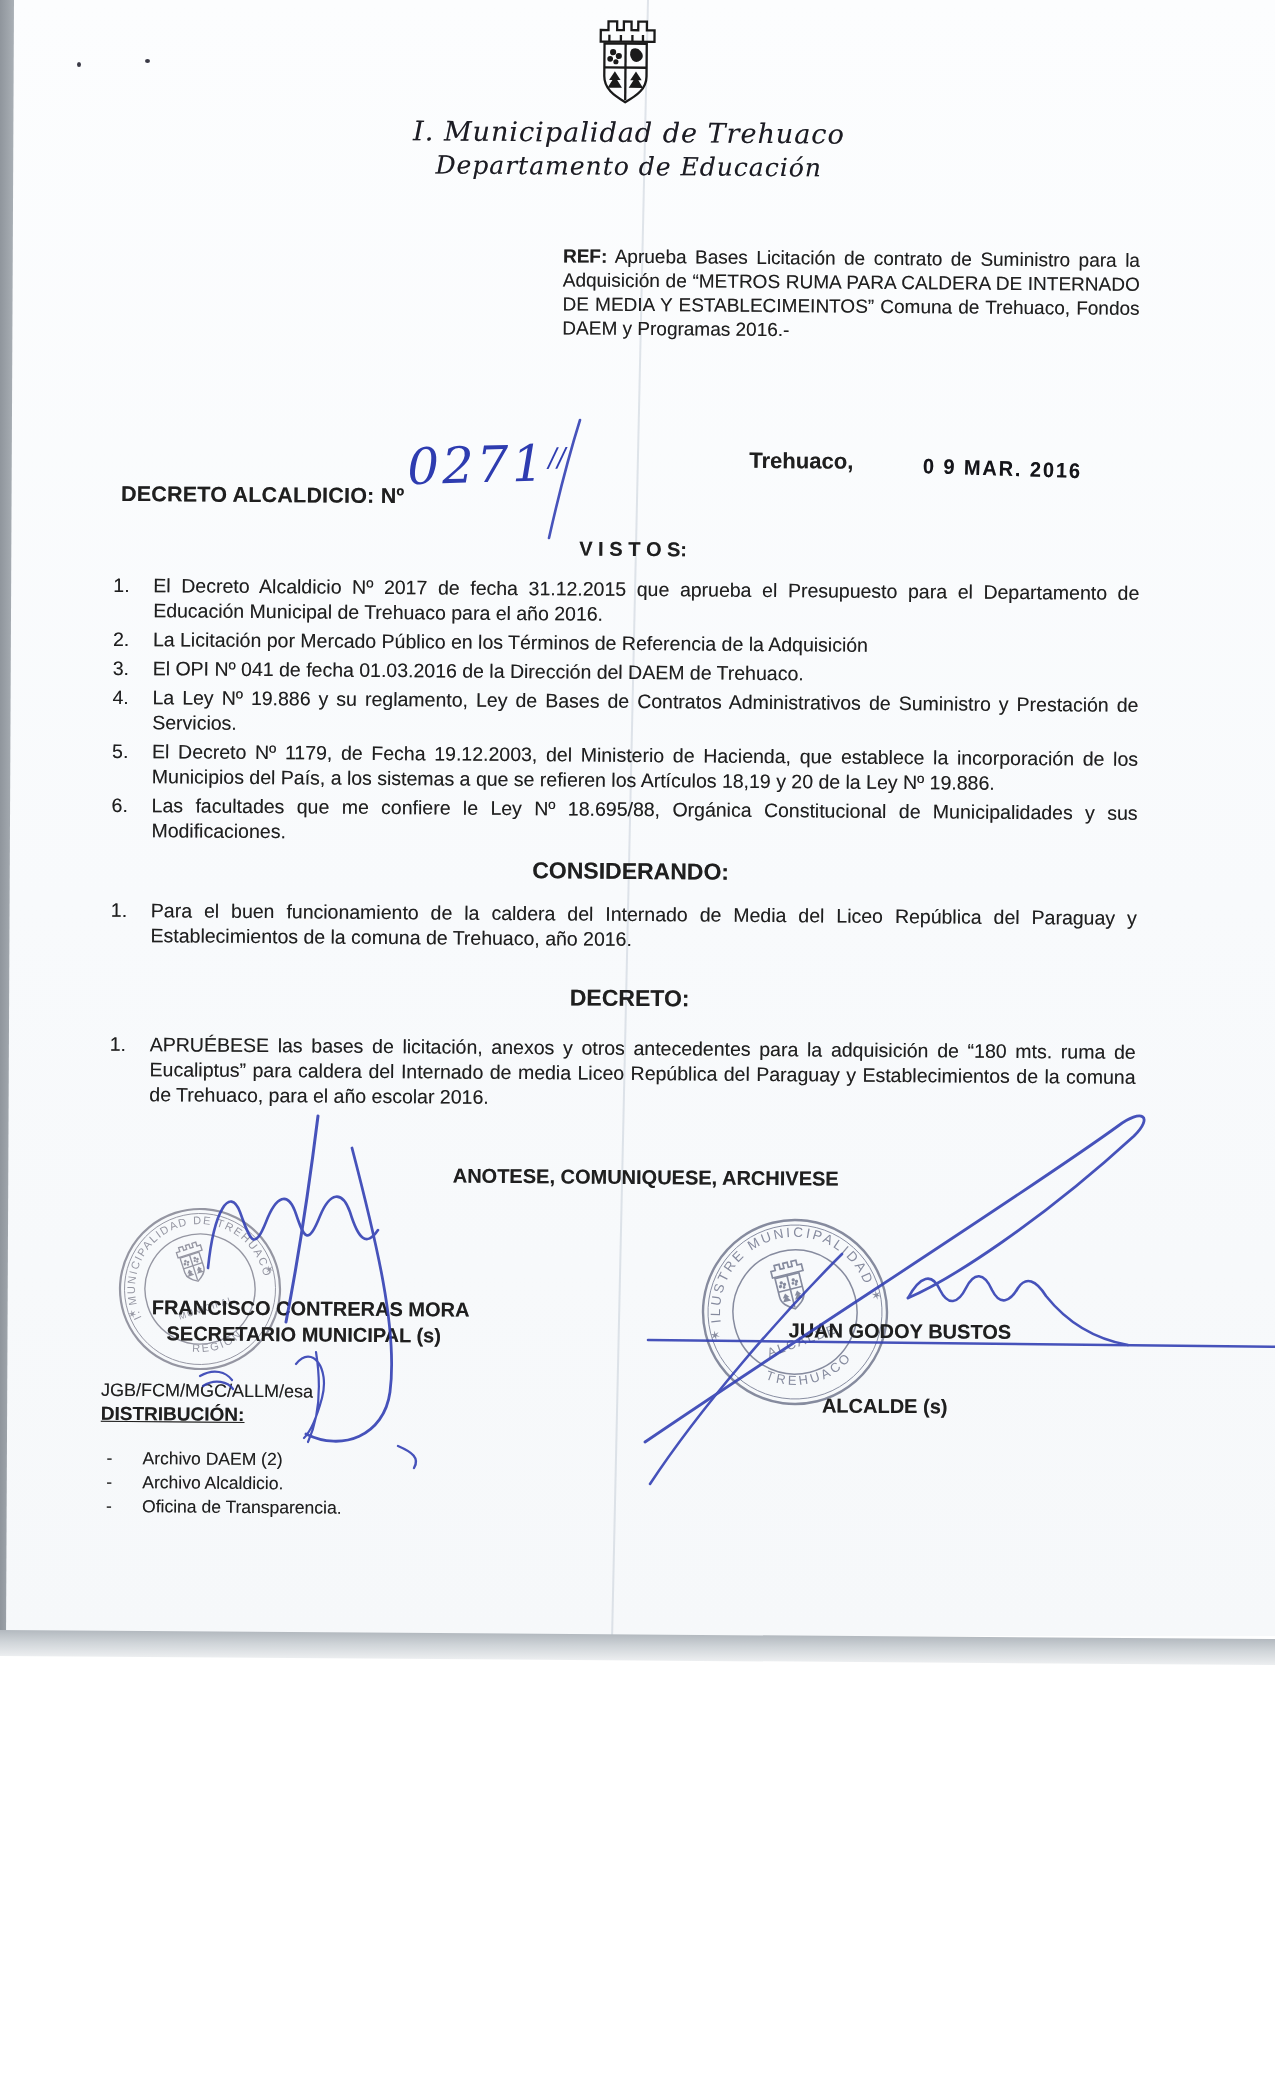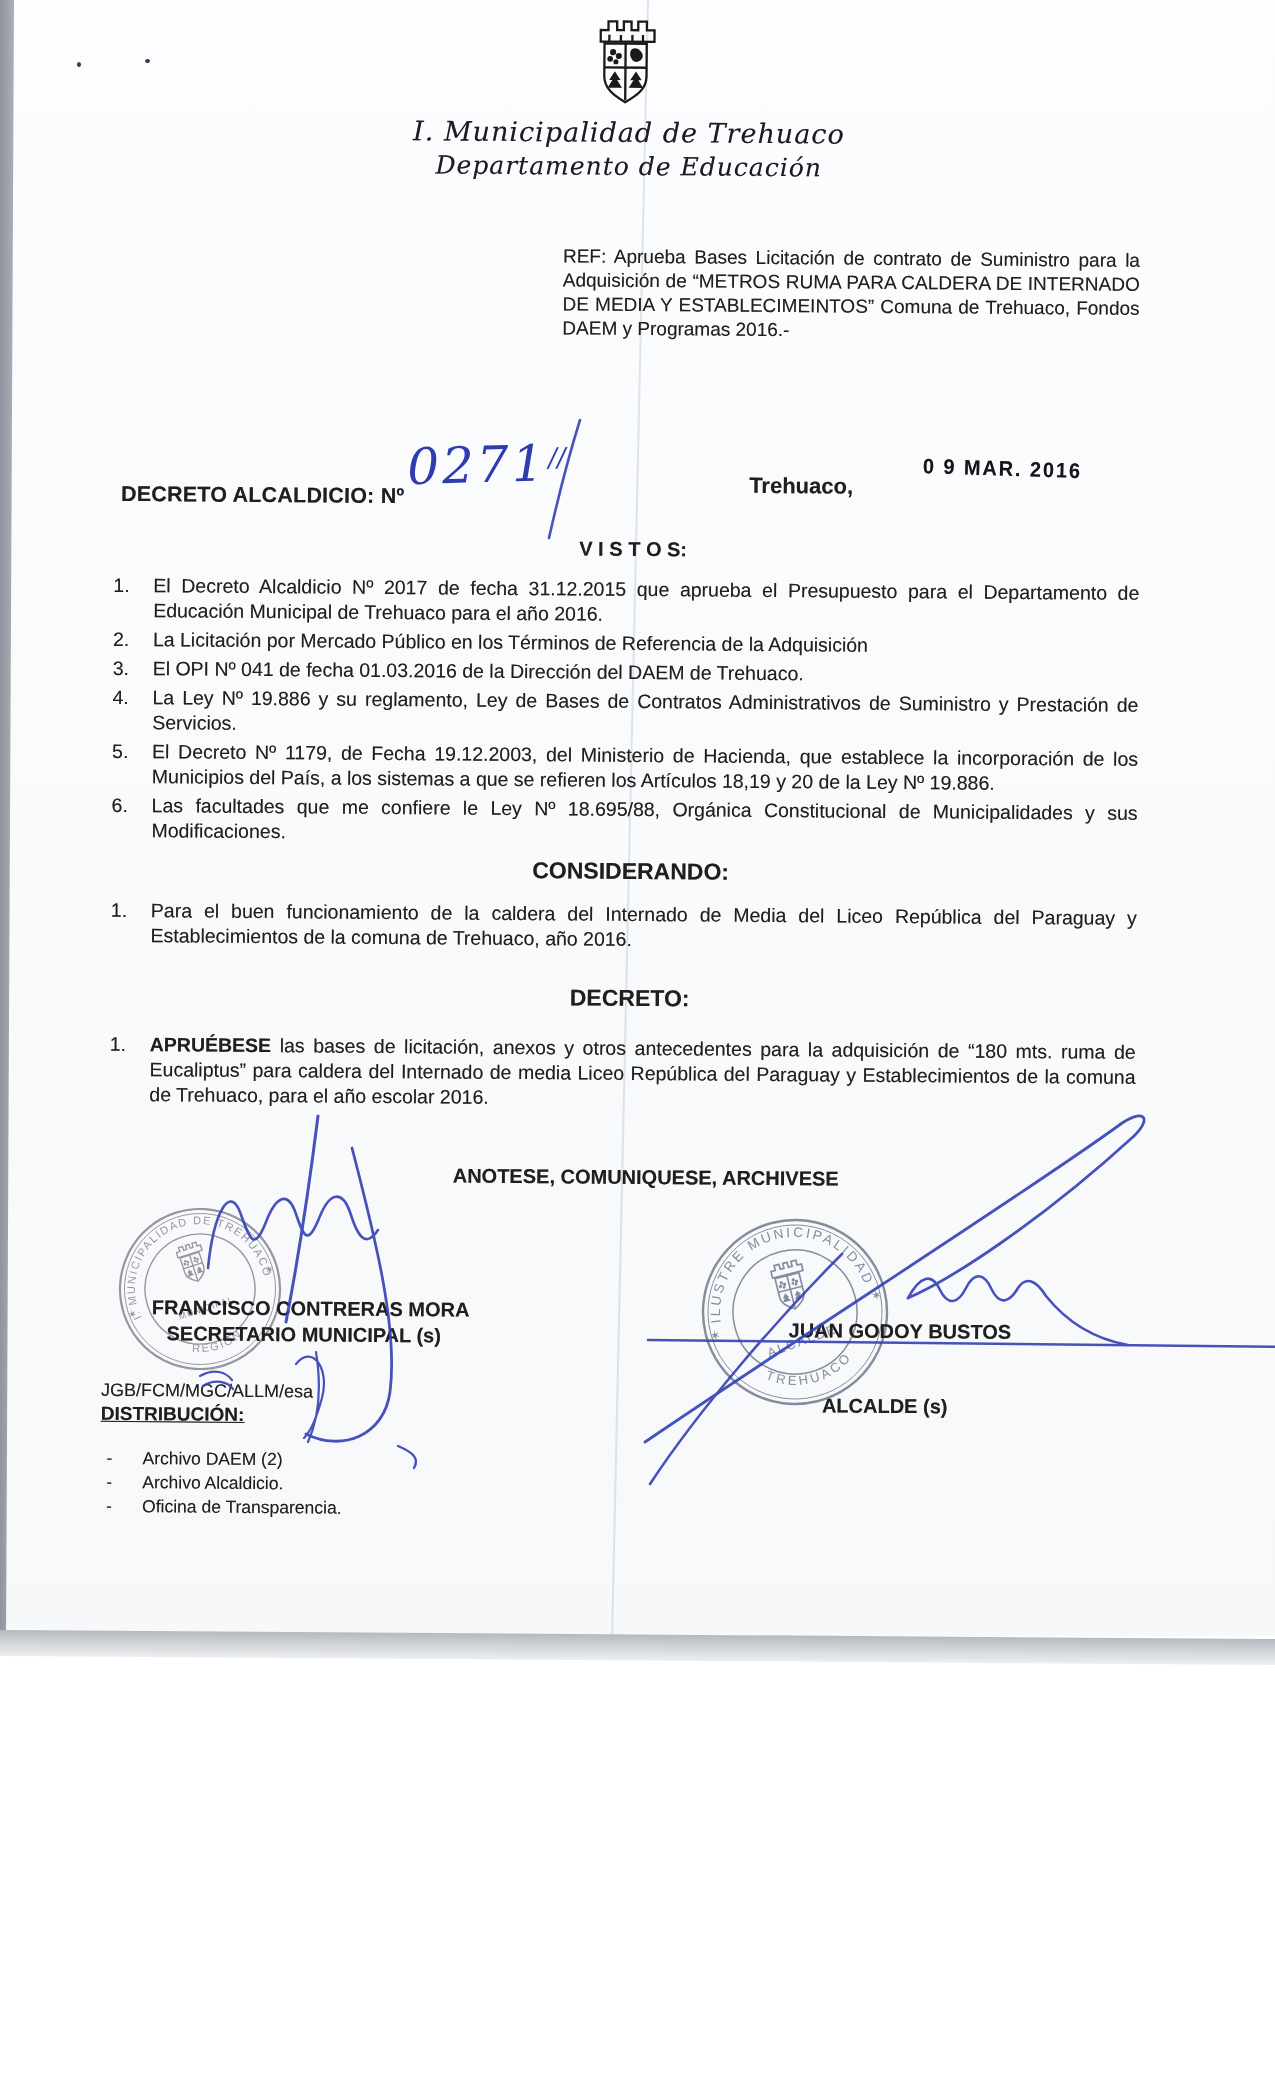--- a/index.html
+++ b/index.html
@@ -33,22 +33,22 @@
   }
   .stamps{position:absolute;left:0;top:0;z-index:2;}
   .sigs{position:absolute;left:0;top:0;z-index:4;pointer-events:none;}
   .abs{position:absolute;}
   .crest{left:578px;top:14px;}
   .org-lines{left:380px;top:116px;width:500px;text-align:center;
     font-family:"DejaVu Serif", serif;font-style:italic;color:#1c1c24;}
   .org-line1{font-size:27px;line-height:34px;letter-spacing:1px;}
   .org-line2{font-size:25px;line-height:33px;letter-spacing:1px;}
   .ref-block{left:565px;top:245px;width:577px;font-size:19px;line-height:24px;text-align:justify;}
-  .ref-label{font-weight:normal;}
-  .city{left:753px;top:472px;font-size:22px;font-weight:bold;}
+  .ref-label{font-weight:bold;}
+  .city{left:753px;top:447px;font-size:22px;font-weight:bold;}
   .date-stamp{
     left:927px;top:452px;font-size:21px;font-weight:bold;color:#15151a;
     letter-spacing:2px;transform:rotate(1.3deg) scaleX(.95);transform-origin:left top;
     font-family:"Liberation Sans", sans-serif;
   }
   .decree-line{left:125px;top:486px;font-size:21.5px;font-weight:bold;letter-spacing:.2px;}
   .handwritten{
     left:412px;top:440px;color:#2e3cb0;
     font-family:"DejaVu Serif", serif;font-style:italic;
     transform:rotate(-2deg);transform-origin:left bottom;white-space:nowrap;
@@ -60,21 +60,21 @@
   .vistos-title{top:538px;font-size:20px;}
   .considerando-title{top:858px;font-size:23px;}
   .decreto-title{top:985px;font-size:23px;}
   .num-list{left:118px;width:1026px;}
   .vistos-list{top:577px;}
   .considerando-list{top:902px;}
   .decreto-list{top:1036px;}
   .num-item{display:flex;margin-bottom:4px;font-size:19.5px;line-height:25px;}
   .num-item .num{width:40px;flex:none;}
   .num-item .txt{flex:1;text-align:justify;}
-  .lead-bold{font-weight:bold;}
+  .lead-bold{font-weight:normal;}
   .anotese{left:330px;top:1166px;width:650px;text-align:center;font-weight:bold;font-size:20px;}
   .sig-name-left{left:162px;top:1300px;font-size:20px;font-weight:bold;}
   .sig-title-left{left:177px;top:1326px;font-size:20px;font-weight:bold;}
   .sig-name-right{left:799px;top:1318px;font-size:20px;font-weight:bold;}
   .sig-title-right{left:833px;top:1393px;font-size:20px;font-weight:bold;}
   .initials{left:112px;top:1384px;font-size:18px;}
   .dist-label{left:112px;top:1407px;font-size:19px;font-weight:bold;text-decoration:underline;}
   .dist-list{left:118px;top:1450px;width:560px;font-size:17.5px;}
   .dist-row{display:flex;line-height:24px;}
   .dist-row .dash{width:36px;flex:none;}

